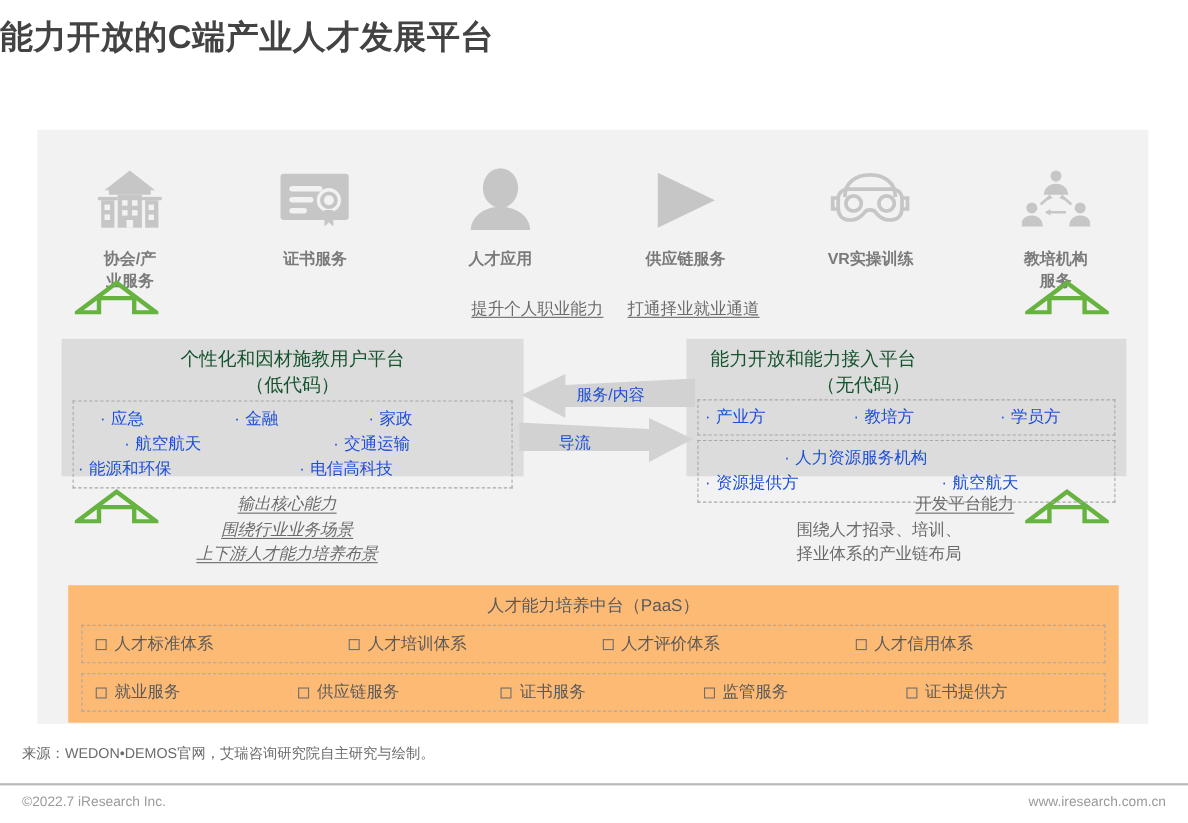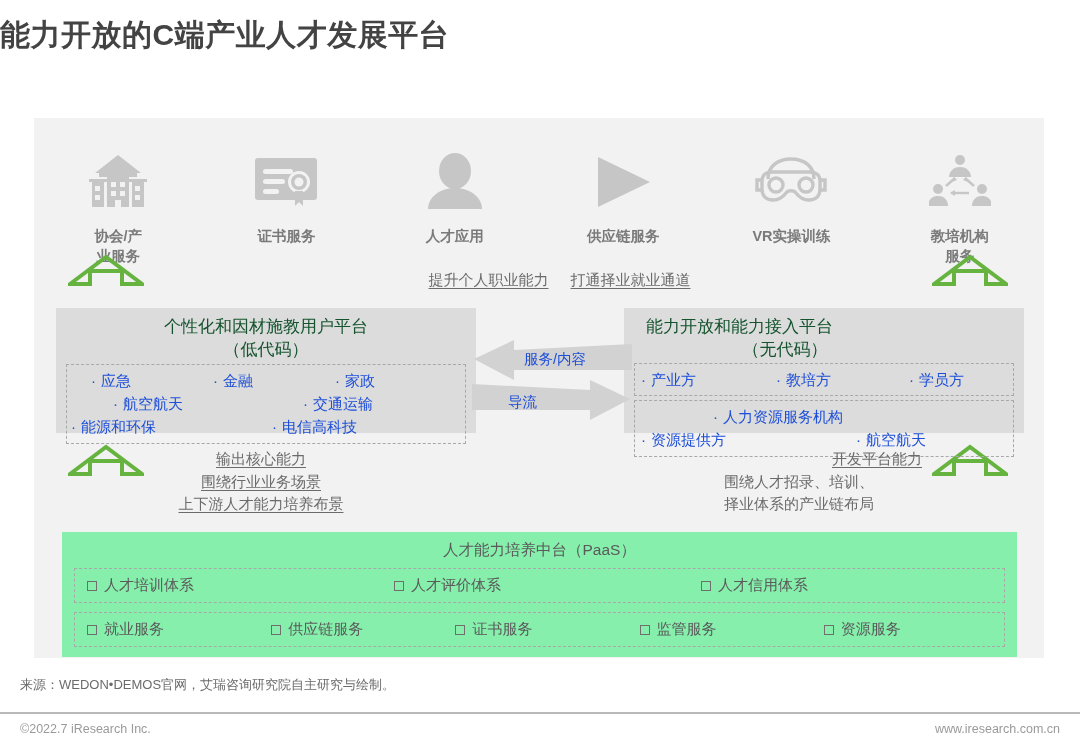--- a/index.html
+++ b/index.html
@@ -167,31 +167,31 @@
     position: absolute;
     top: 330px;
     font-size: 15px;
     color: #6b6b6b;
     line-height: 1.5;
   }
   .mid-desc.left  { left: 112px;  text-align: center; width: 230px; }
   .mid-desc.right { left: 690px;  text-align: left;   width: 260px; }
   .mid-desc .u { text-decoration: underline; text-underline-offset: 3px; }
   .mid-desc.left .line { display: block; }
-  .mid-desc.left .line.u2 { text-decoration: underline; text-underline-offset: 3px; }
+  .mid-desc.left .line.u2 { text-decoration: underline; text-underline-offset: 3px; font-style: italic; }
   .mid-desc.right .line { display: block; }
   .mid-desc.right .line.ttl { text-align: right; padding-right: 62px; }
 
   
   .paas {
     position: absolute;
     left: 28px;
     top: 414px;
     width: 955px;
-    background: #86efac;
+    background: #fdba74;
     box-sizing: border-box;
     padding: 8px 12px 10px 12px;
   }
   .paas-title {
     text-align: center;
     font-size: 15.5px;
     color: #5a5a5a;
     margin-bottom: 7px;
   }
   .paas-row {
@@ -443,30 +443,31 @@
   </div>
   <div class="mid-desc right">
     <span class="line ttl u">开发平台能力</span>
     <span class="line">围绕人才招录、培训、</span>
     <span class="line">择业体系的产业链布局</span>
   </div>
 
   <div class="paas">
     <div class="paas-title">人才能力培养中台（PaaS）</div>
     <div class="paas-row r1">
+      <span class="paas-item">人才标准体系</span>
       <span class="paas-item">人才培训体系</span>
       <span class="paas-item">人才评价体系</span>
       <span class="paas-item">人才信用体系</span>
     </div>
     <div class="paas-row r2">
       <span class="paas-item">就业服务</span>
       <span class="paas-item">供应链服务</span>
       <span class="paas-item">证书服务</span>
       <span class="paas-item">监管服务</span>
-      <span class="paas-item">资源服务</span>
+      <span class="paas-item">证书提供方</span>
     </div>
   </div>
 
 </div>
 
 <div class="source-note">来源：WEDON•DEMOS官网，艾瑞咨询研究院自主研究与绘制。</div>
 
 <div class="footer-rule"></div>
 <div class="footer">
   <span class="copy">©2022.7 iResearch Inc.</span>

